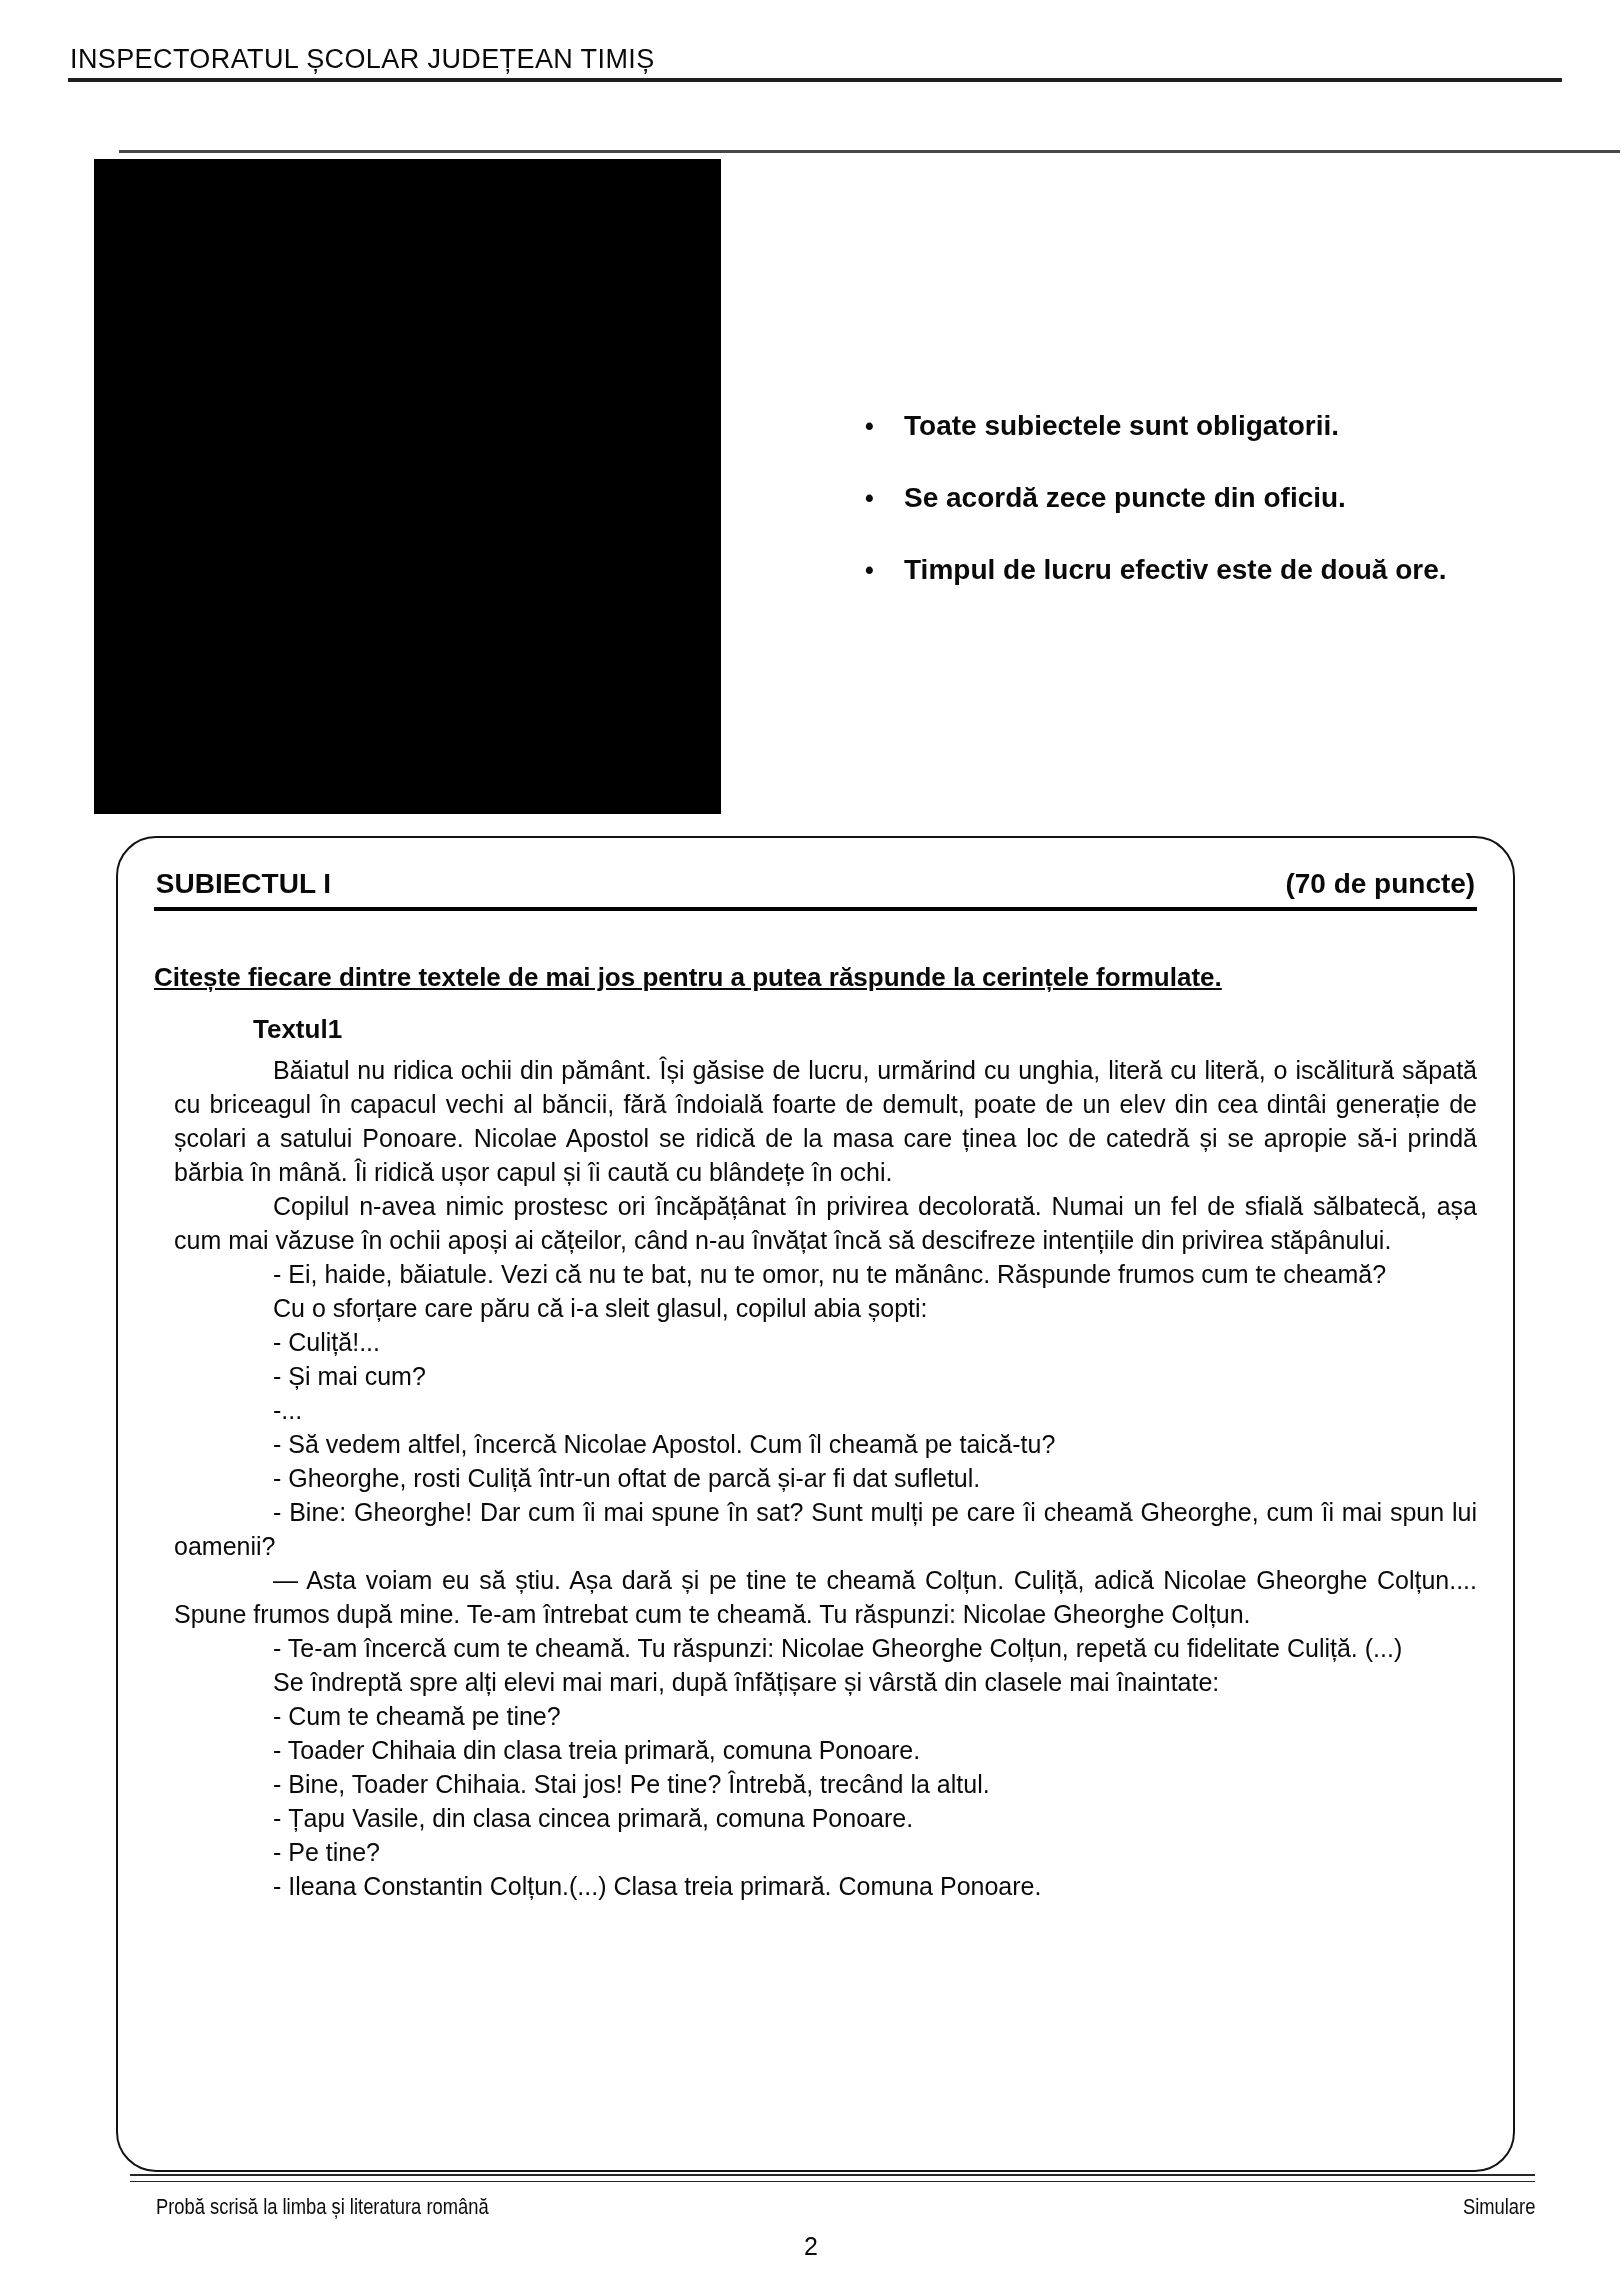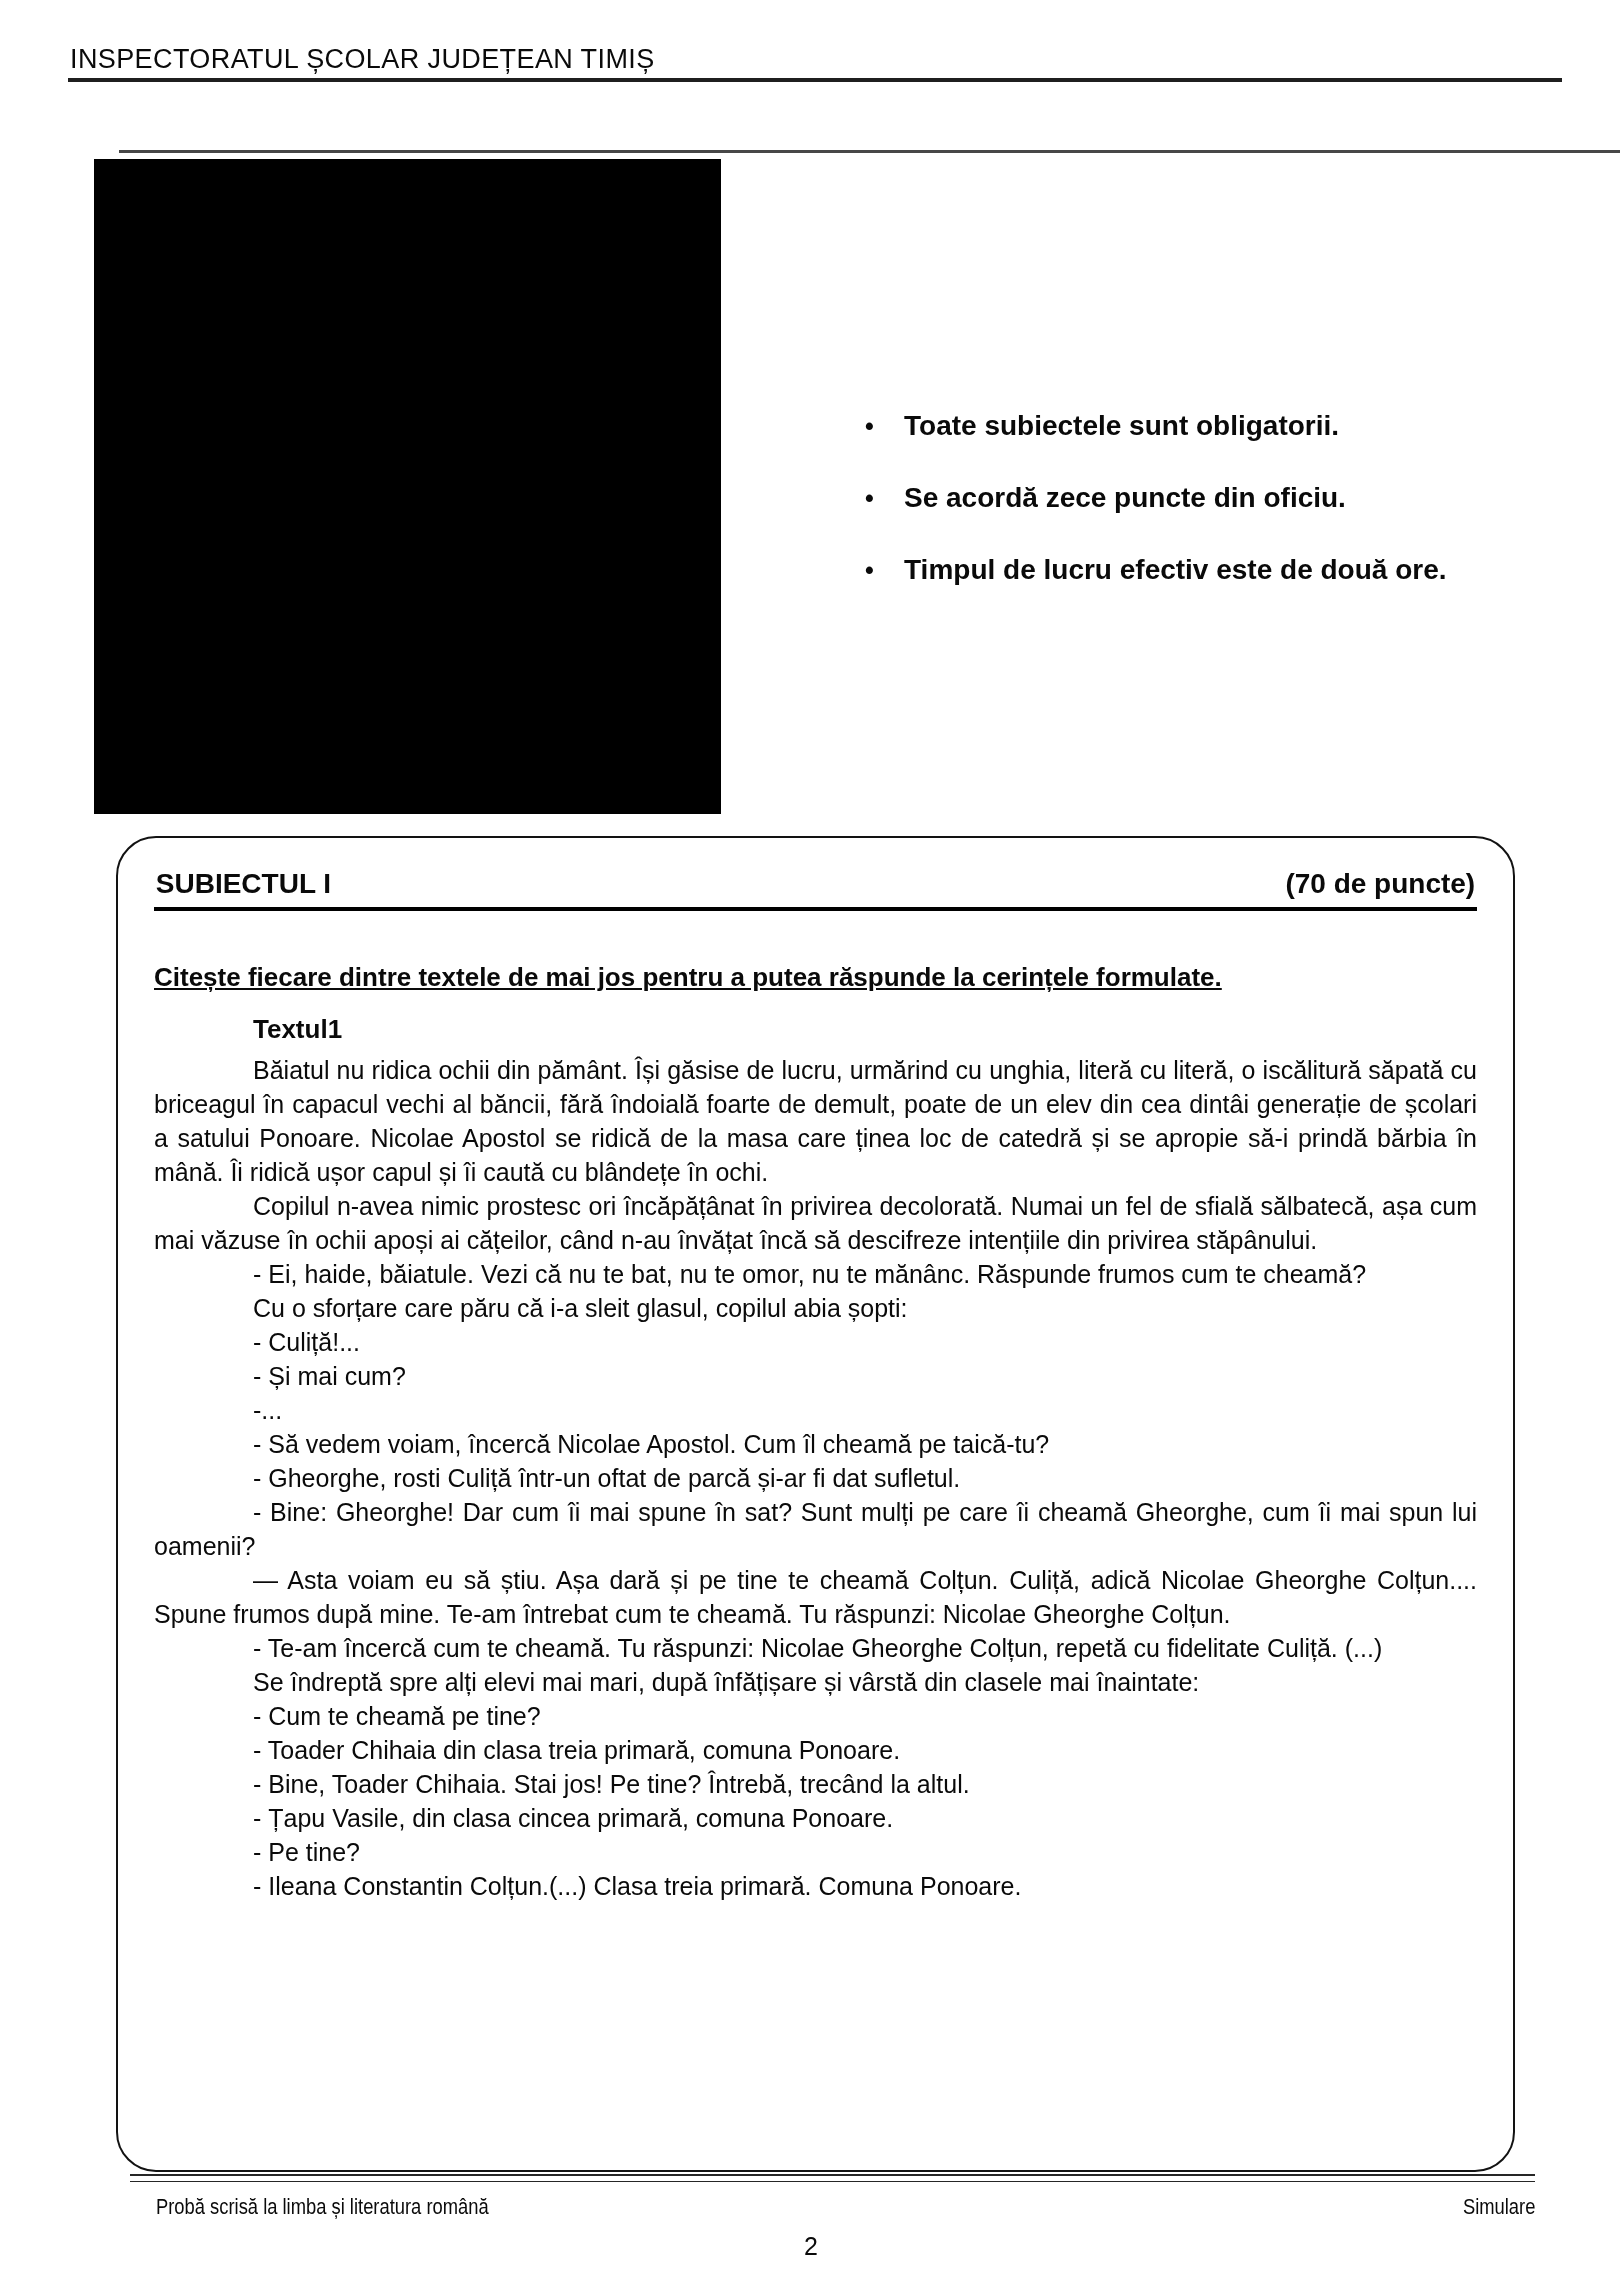--- a/index.html
+++ b/index.html
@@ -103,21 +103,21 @@
     margin-top: 50px;
     text-decoration: underline;
   }
   .text-label {
     font-weight: bold;
     font-size: 26px;
     line-height: 34px;
     margin-top: 19.7px;
     text-indent: 99px;
   }
-  .paragraphs { margin-top: 7.2px; }
+  .paragraphs { margin-top: 7.2px; margin-left: 20px; }
   .body-par {
     margin: 0;
     font-size: 25px;
     line-height: 34px;
     text-align: justify;
     text-indent: 99px;
   }
 
   
   .footer-rule {
@@ -202,21 +202,21 @@
         <p class="body-par">- Ei, haide, băiatule. Vezi că nu te bat, nu te omor, nu te mănânc. Răspunde frumos cum te cheamă?</p>
 
         <p class="body-par">Cu o sforțare care păru că i-a sleit glasul, copilul abia șopti:</p>
 
         <p class="body-par">- Culiță!...</p>
 
         <p class="body-par">- Și mai cum?</p>
 
         <p class="body-par">-...</p>
 
-        <p class="body-par">- Să vedem voiam, încercă Nicolae Apostol. Cum îl cheamă pe taică-tu?</p>
+        <p class="body-par">- Să vedem altfel, încercă Nicolae Apostol. Cum îl cheamă pe taică-tu?</p>
 
         <p class="body-par">- Gheorghe, rosti Culiță într-un oftat de parcă și-ar fi dat sufletul.</p>
 
         <p class="body-par">- Bine: Gheorghe! Dar cum îi mai spune în sat? Sunt mulți pe care îi cheamă Gheorghe, cum îi mai spun lui oamenii?</p>
 
 
         <p class="body-par">— Asta voiam eu să știu. Așa dară și pe tine te cheamă Colțun. Culiță, adică Nicolae Gheorghe Colțun.... Spune frumos după mine. Te-am întrebat cum te cheamă. Tu răspunzi: Nicolae Gheorghe Colțun.</p>
 
         <p class="body-par">- Te-am încercă cum te cheamă. Tu răspunzi: Nicolae Gheorghe Colțun, repetă cu fidelitate Culiță. (...)</p>
 

